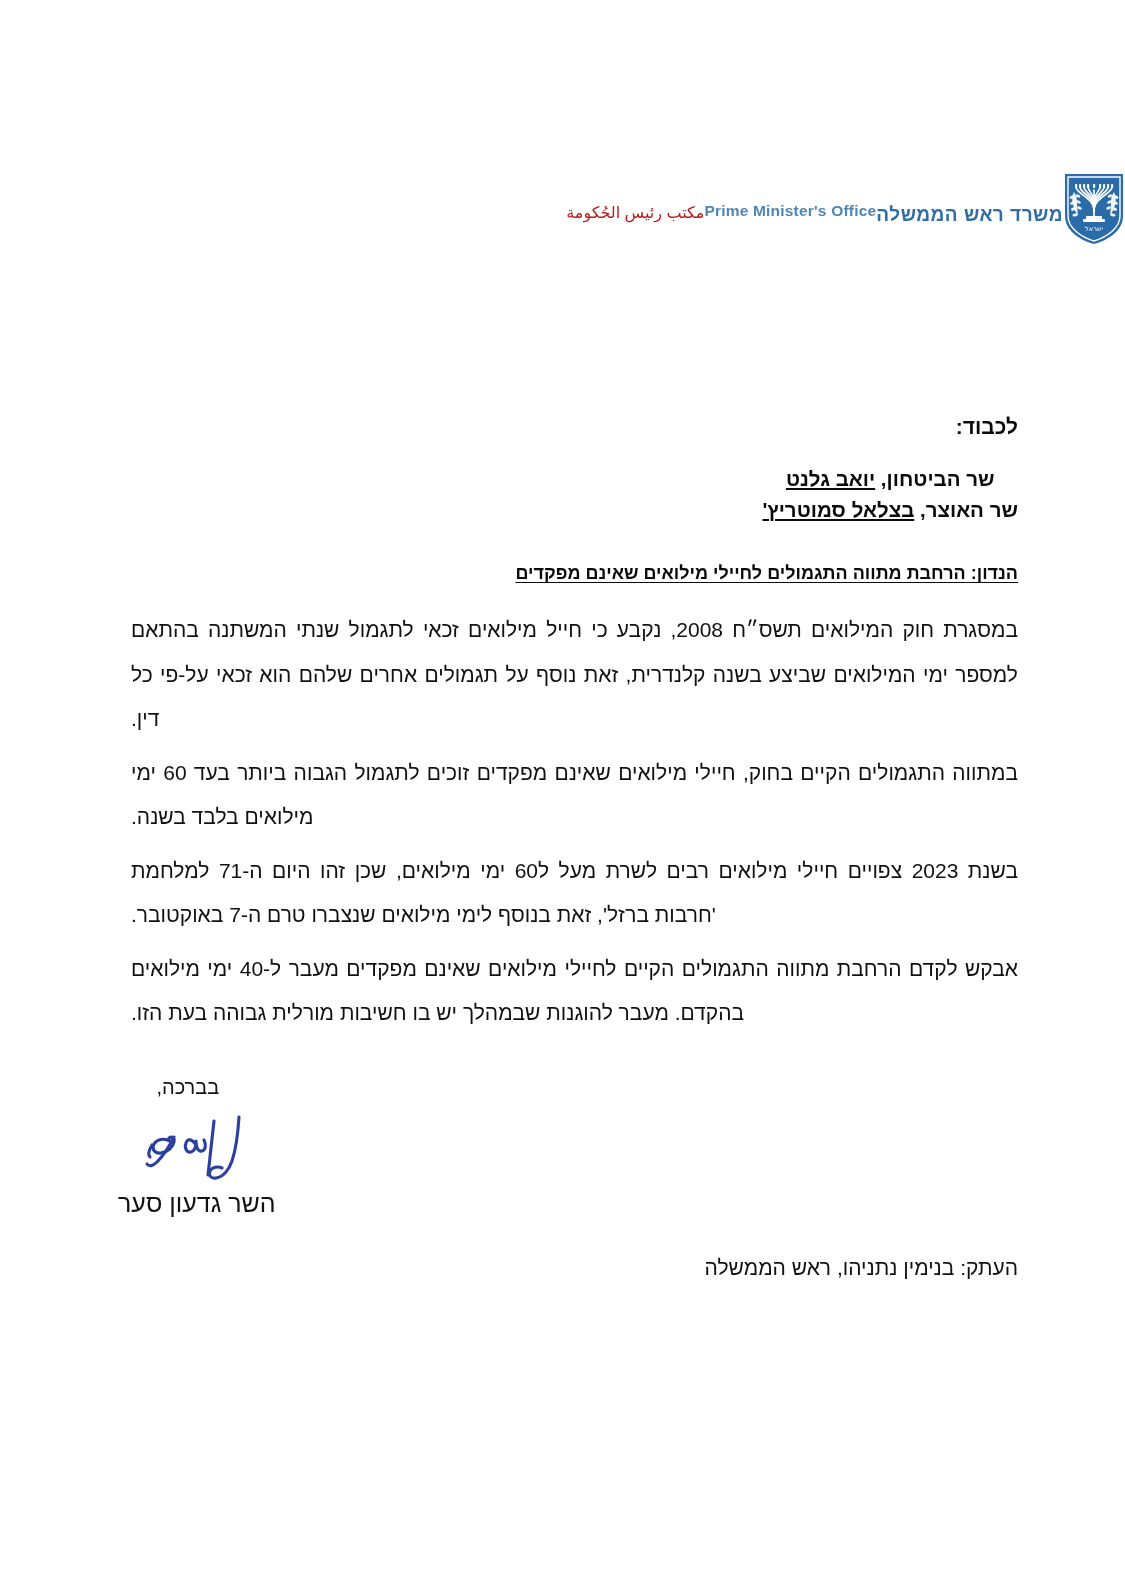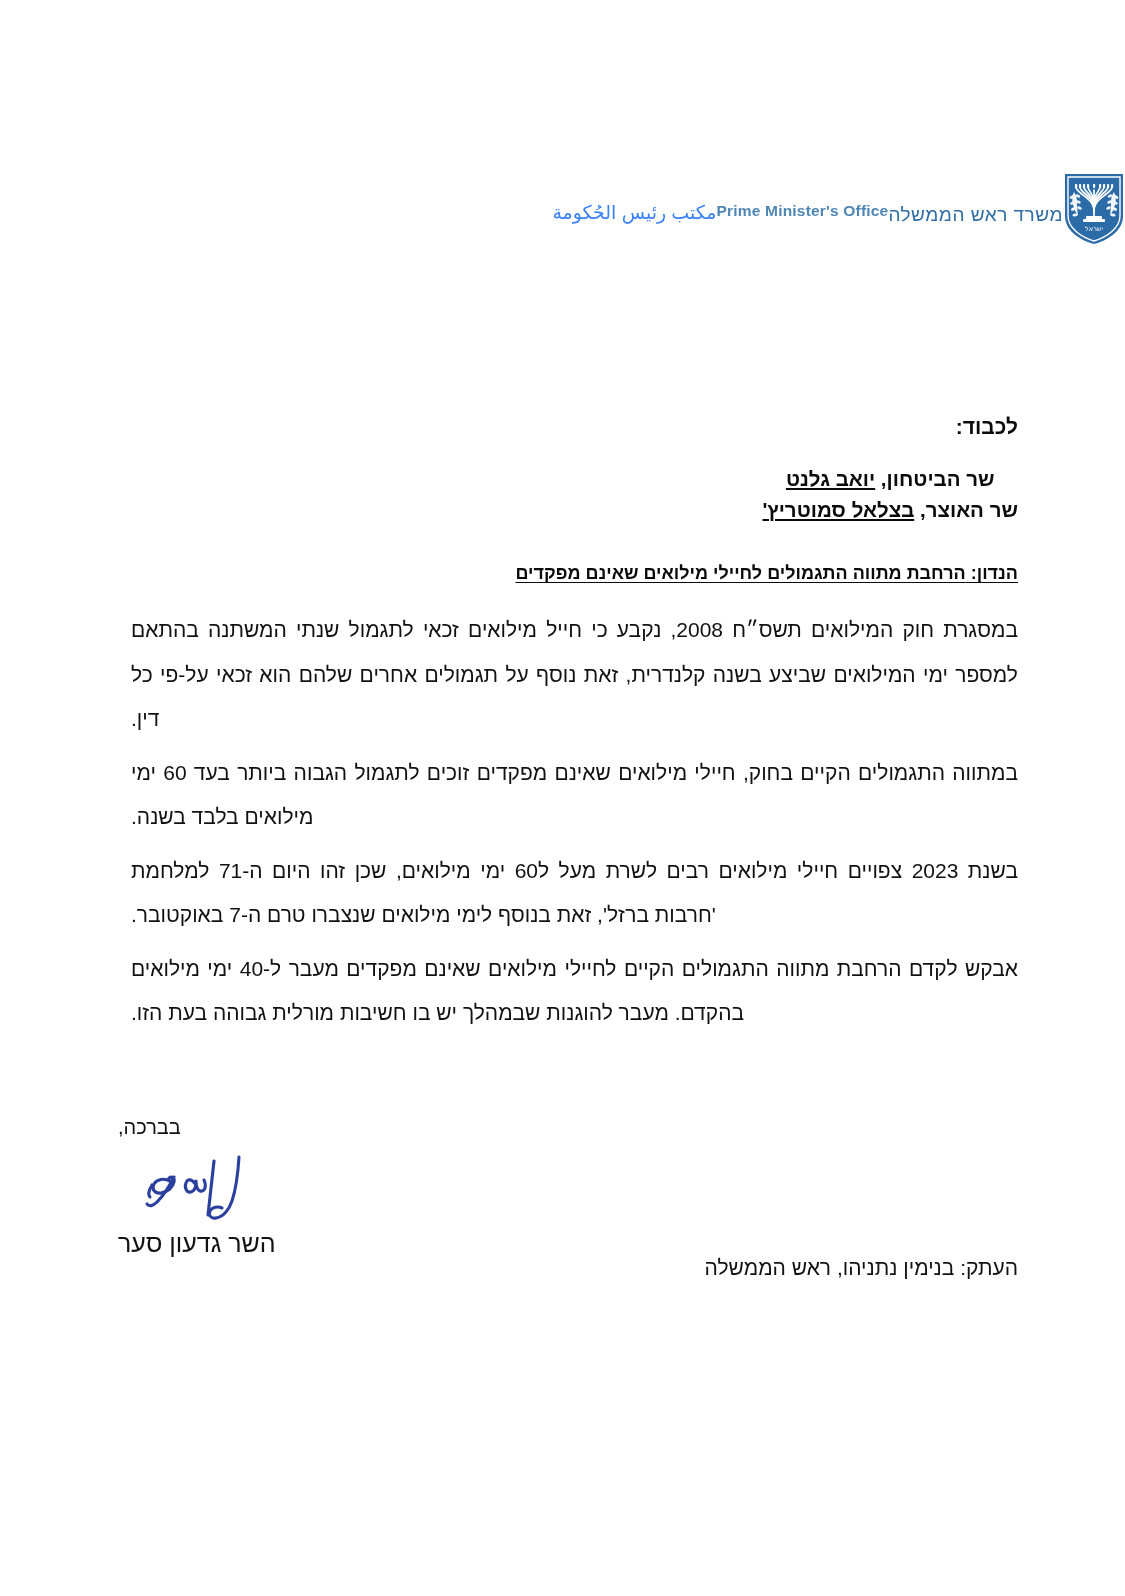--- a/index.html
+++ b/index.html
@@ -34,40 +34,40 @@
     align-items: center;
   }
   .emblem {
     width: 62px;
     height: 74px;
     display: block;
   }
   .lh-he {
     margin-top: 12px;
     font-size: 19px;
-    font-weight: 400;
+    font-weight: 700;
     letter-spacing: 0.5px;
     color: #2f6da4;
     direction: rtl;
     line-height: 1.1;
   }
   .lh-en {
     margin-top: 4px;
     font-size: 15.5px;
     font-weight: 700;
     color: #4e86b4;
     direction: ltr;
     letter-spacing: 0.2px;
     line-height: 1.15;
   }
   .lh-ar {
     margin-top: 8px;
-    font-size: 19px;
+    font-size: 16px;
     font-weight: 400;
-    color: #3b82f6;
+    color: #b91c1c;
     direction: rtl;
     line-height: 1.2;
   }
 
   
   .date-block {
     position: absolute;
     top: 330px;
     left: 113px;
     direction: rtl;
@@ -132,24 +132,23 @@
     text-align: justify;
     text-align-last: left;
   }
 
   
   .sign-block {
     position: absolute;
     top: 1076px;
     left: 118px;
     direction: rtl;
-    text-align: left;
+    text-align: center;
     font-size: 20px;
     color: #121212;
-    margin-top: 40px;
   }
   .regards { margin-right: 18px; }
   .signature-svg {
     display: block;
     margin: 6px 0 2px 0;
     width: 150px;
     height: 82px;
   }
   .signer {
     margin-top: 2px;

